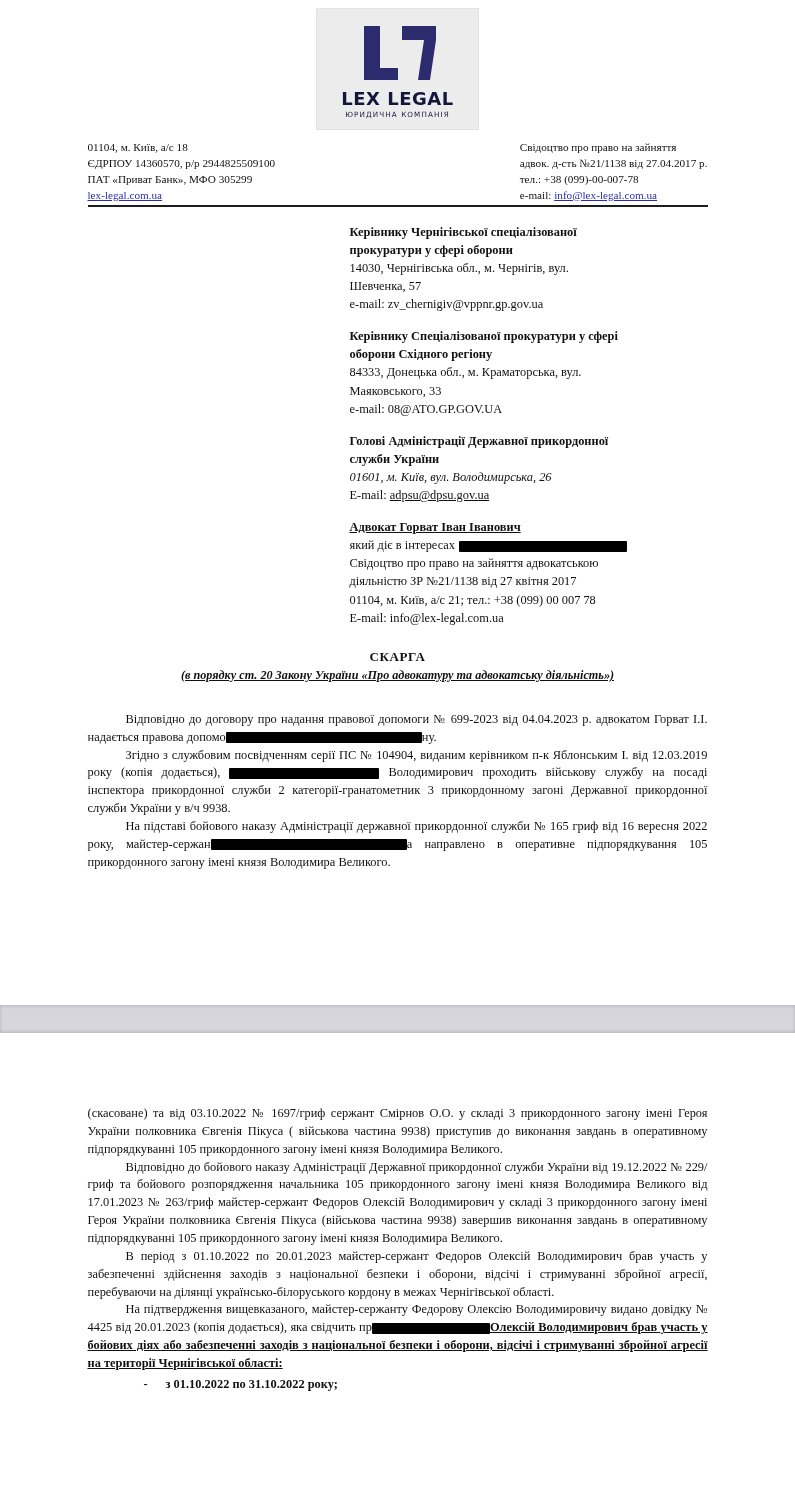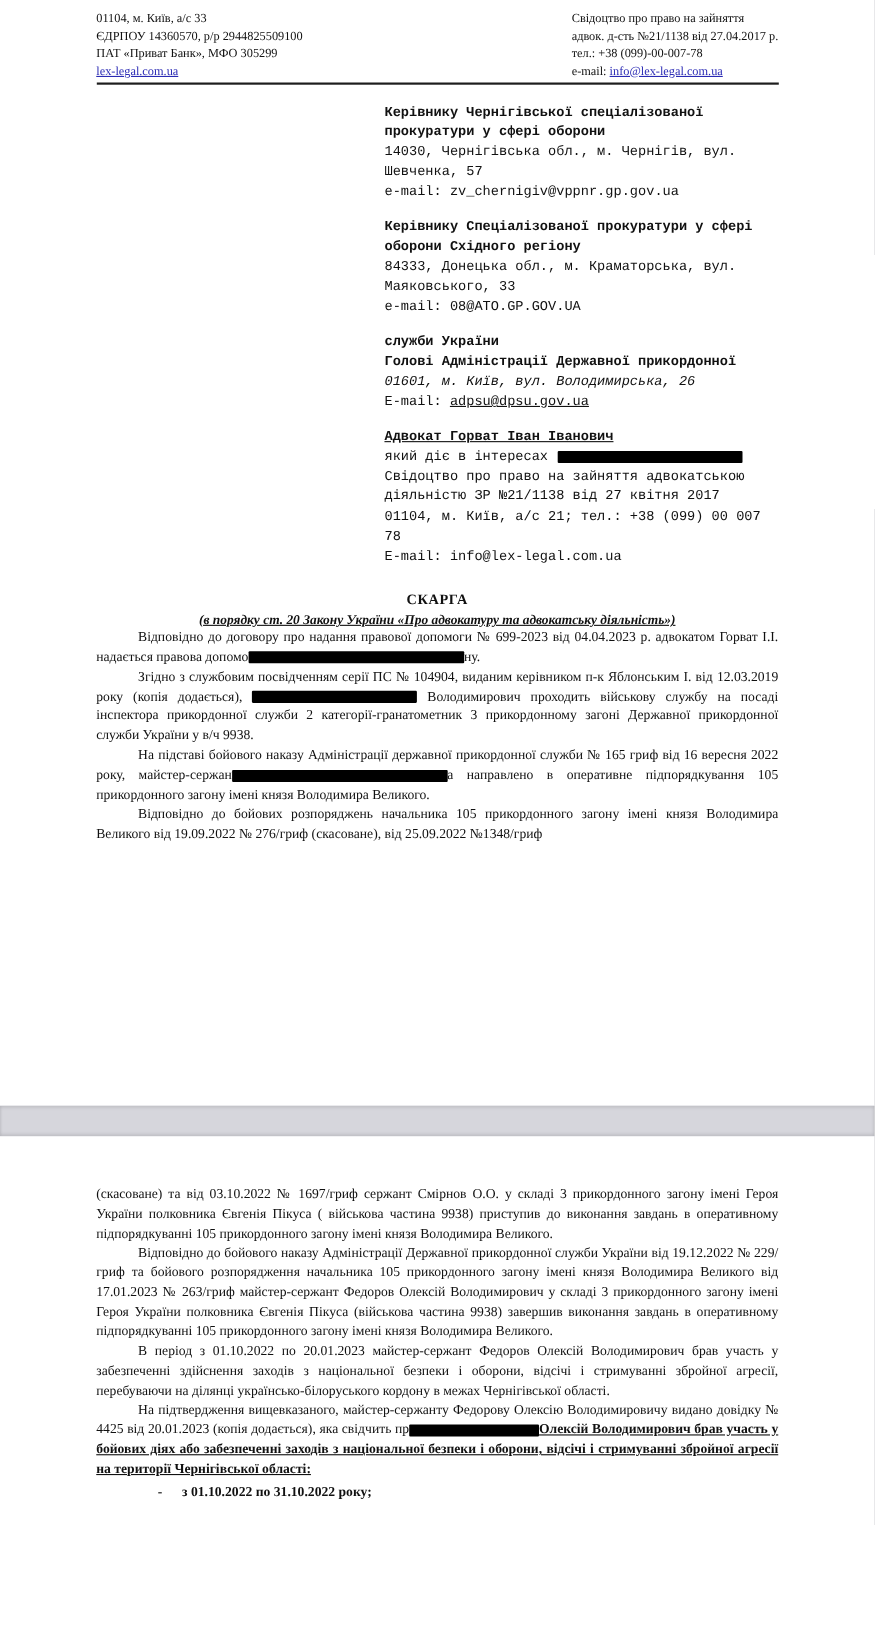--- a/index.html
+++ b/index.html
@@ -95,21 +95,21 @@
   }
 
   
   .addressees {
     margin-top: 16px;
     margin-left: 262px;
     width: 358px;
     font-size: 12.4px;
     line-height: 1.46;
   }
-  .addr-block { margin-bottom: 14px; font-family: Liberation Mono, monospace; }
+  .addr-block { margin-bottom: 14px; }
   .addr-title { font-weight: bold; display: block; }
   .addr-line { display: block; }
   .addr-italic { font-style: italic; display: block; }
   .u { text-decoration: underline; }
   .attorney-name {
     font-weight: bold;
     text-decoration: underline;
     display: block;
   }
   .redact {
@@ -132,21 +132,21 @@
     text-align: center;
     font-style: italic;
     font-weight: bold;
     font-size: 12.2px;
     margin-top: 3px;
     text-decoration: underline;
   }
 
   
   .body-text {
-    margin-top: 0;
+    margin-top: 28px;
     font-size: 12.4px;
     line-height: 1.44;
     text-align: justify;
   }
   .para {
     text-indent: 38px;
     margin: 0;
   }
   .para + .para { margin-top: 0; }
   .p2 .para { text-indent: 38px; }
@@ -171,24 +171,34 @@
   .p2-top { padding-top: 44px; }
 </style>
 </head>
 <body>
 
 <div class="scan-wrap">
 
   <section class="page page-one">
     <div class="inner">
 
+      <div class="logo-band">
+        <div class="logo-box">
+          <svg class="logo-mark" viewBox="0 0 96 66" aria-hidden="true">
+            <path d="M14 6 L30 6 L30 48 L48 48 L48 60 L14 60 Z" fill="#2b2b6e"></path>
+            <path d="M52 6 L86 6 L86 20 L80 60 L68 60 L74 20 L52 20 Z" fill="#2b2b6e"></path>
+          </svg>
+          <div class="logo-name">LEX LEGAL</div>
+          <div class="logo-sub">ЮРИДИЧНА КОМПАНІЯ</div>
+        </div>
+      </div>
 
       <div class="letterhead">
         <div class="lh-col">
-          <span class="lh-line">01104, м. Київ, а/с 33</span>
+          <span class="lh-line">01104, м. Київ, а/с 18</span>
           <span class="lh-line">ЄДРПОУ 14360570,  р/р 2944825509100</span>
           <span class="lh-line">ПАТ «Приват Банк»,  МФО 305299</span>
           <span class="lh-line lnk">lex-legal.com.ua</span>
         </div>
         <div class="lh-col lh-right">
           <span class="lh-line">Свідоцтво про право на зайняття</span>
           <span class="lh-line">адвок. д-сть №21/1138 від 27.04.2017 р.</span>
           <span class="lh-line">тел.:  +38 (099)-00-007-78</span>
           <span class="lh-line"><span>e-mail:</span>
             <span class="lnk">info@lex-legal.com.ua</span></span>
@@ -210,22 +220,22 @@
         <div class="addr-block">
           <span class="addr-title">Керівнику Спеціалізованої прокуратури у сфері</span>
           <span class="addr-title">оборони Східного регіону</span>
           <span class="addr-line">84333, Донецька обл., м. Краматорська, вул.</span>
           <span class="addr-line">Маяковського, 33</span>
           <span class="addr-line"><span>e-mail:</span>
             <span>08@ATO.GP.GOV.UA</span></span>
         </div>
 
         <div class="addr-block">
+          <span class="addr-title">Голові Адміністрації Державної прикордонної</span>
           <span class="addr-title">служби України</span>
-          <span class="addr-title">Голові Адміністрації Державної прикордонної</span>
           <span class="addr-italic">01601, м. Київ, вул. Володимирська, 26</span>
           <span class="addr-line"><span>E-mail:</span>
             <span class="u">adpsu@dpsu.gov.ua</span></span>
         </div>
 
         <div class="addr-block">
           <span class="attorney-name">Адвокат Горват Іван Іванович</span>
           <span class="addr-line"><span>який діє в інтересах </span><span class="redact redact-inline-1"></span></span>
           <span class="addr-line">Свідоцтво про право на зайняття адвокатською</span>
           <span class="addr-line">діяльністю ЗР №21/1138 від 27 квітня 2017</span>
@@ -237,21 +247,20 @@
       <div class="doc-title">СКАРГА</div>
       <div class="doc-subtitle">(в порядку ст. 20 Закону України «Про адвокатуру та адвокатську діяльність»)</div>
 
       <div class="body-text">
         <p class="para"><span>Відповідно до договору про надання правової допомоги № 699-2023 від 04.04.2023 р. адвокатом Горват І.І. надається правова допомо</span><span class="redact redact-c"></span><span>ну.</span></p>
 
         <p class="para"><span>Згідно з службовим посвідченням серії ПС № 104904, виданим керівником п-к Яблонським І. від 12.03.2019 року (копія додається), </span><span class="redact redact-b"></span><span> Володимирович проходить військову службу на посаді інспектора прикордонної служби 2 категорії-гранатометник 3 прикордонному загоні Державної прикордонної служби України у в/ч 9938.</span></p>
 
         <p class="para"><span>На підставі бойового наказу Адміністрації державної прикордонної служби № 165 гриф від 16 вересня 2022 року, майстер-сержан</span><span class="redact redact-c"></span><span>а направлено в оперативне підпорядкування 105 прикордонного загону імені князя Володимира Великого.</span></p>
 
-        <p class="para">Відповідно до бойових розпоряджень начальника 105 прикордонного загону імені князя Володимира Великого від 19.09.2022 № 276/гриф (скасоване), від 25.09.2022 №1348/гриф</p>
       </div>
 
     </div>
   </section>
 
   <div class="page-gap"></div>
 
   <section class="page page-two">
     <div class="inner p2">
       <div class="body-text p2-top">

